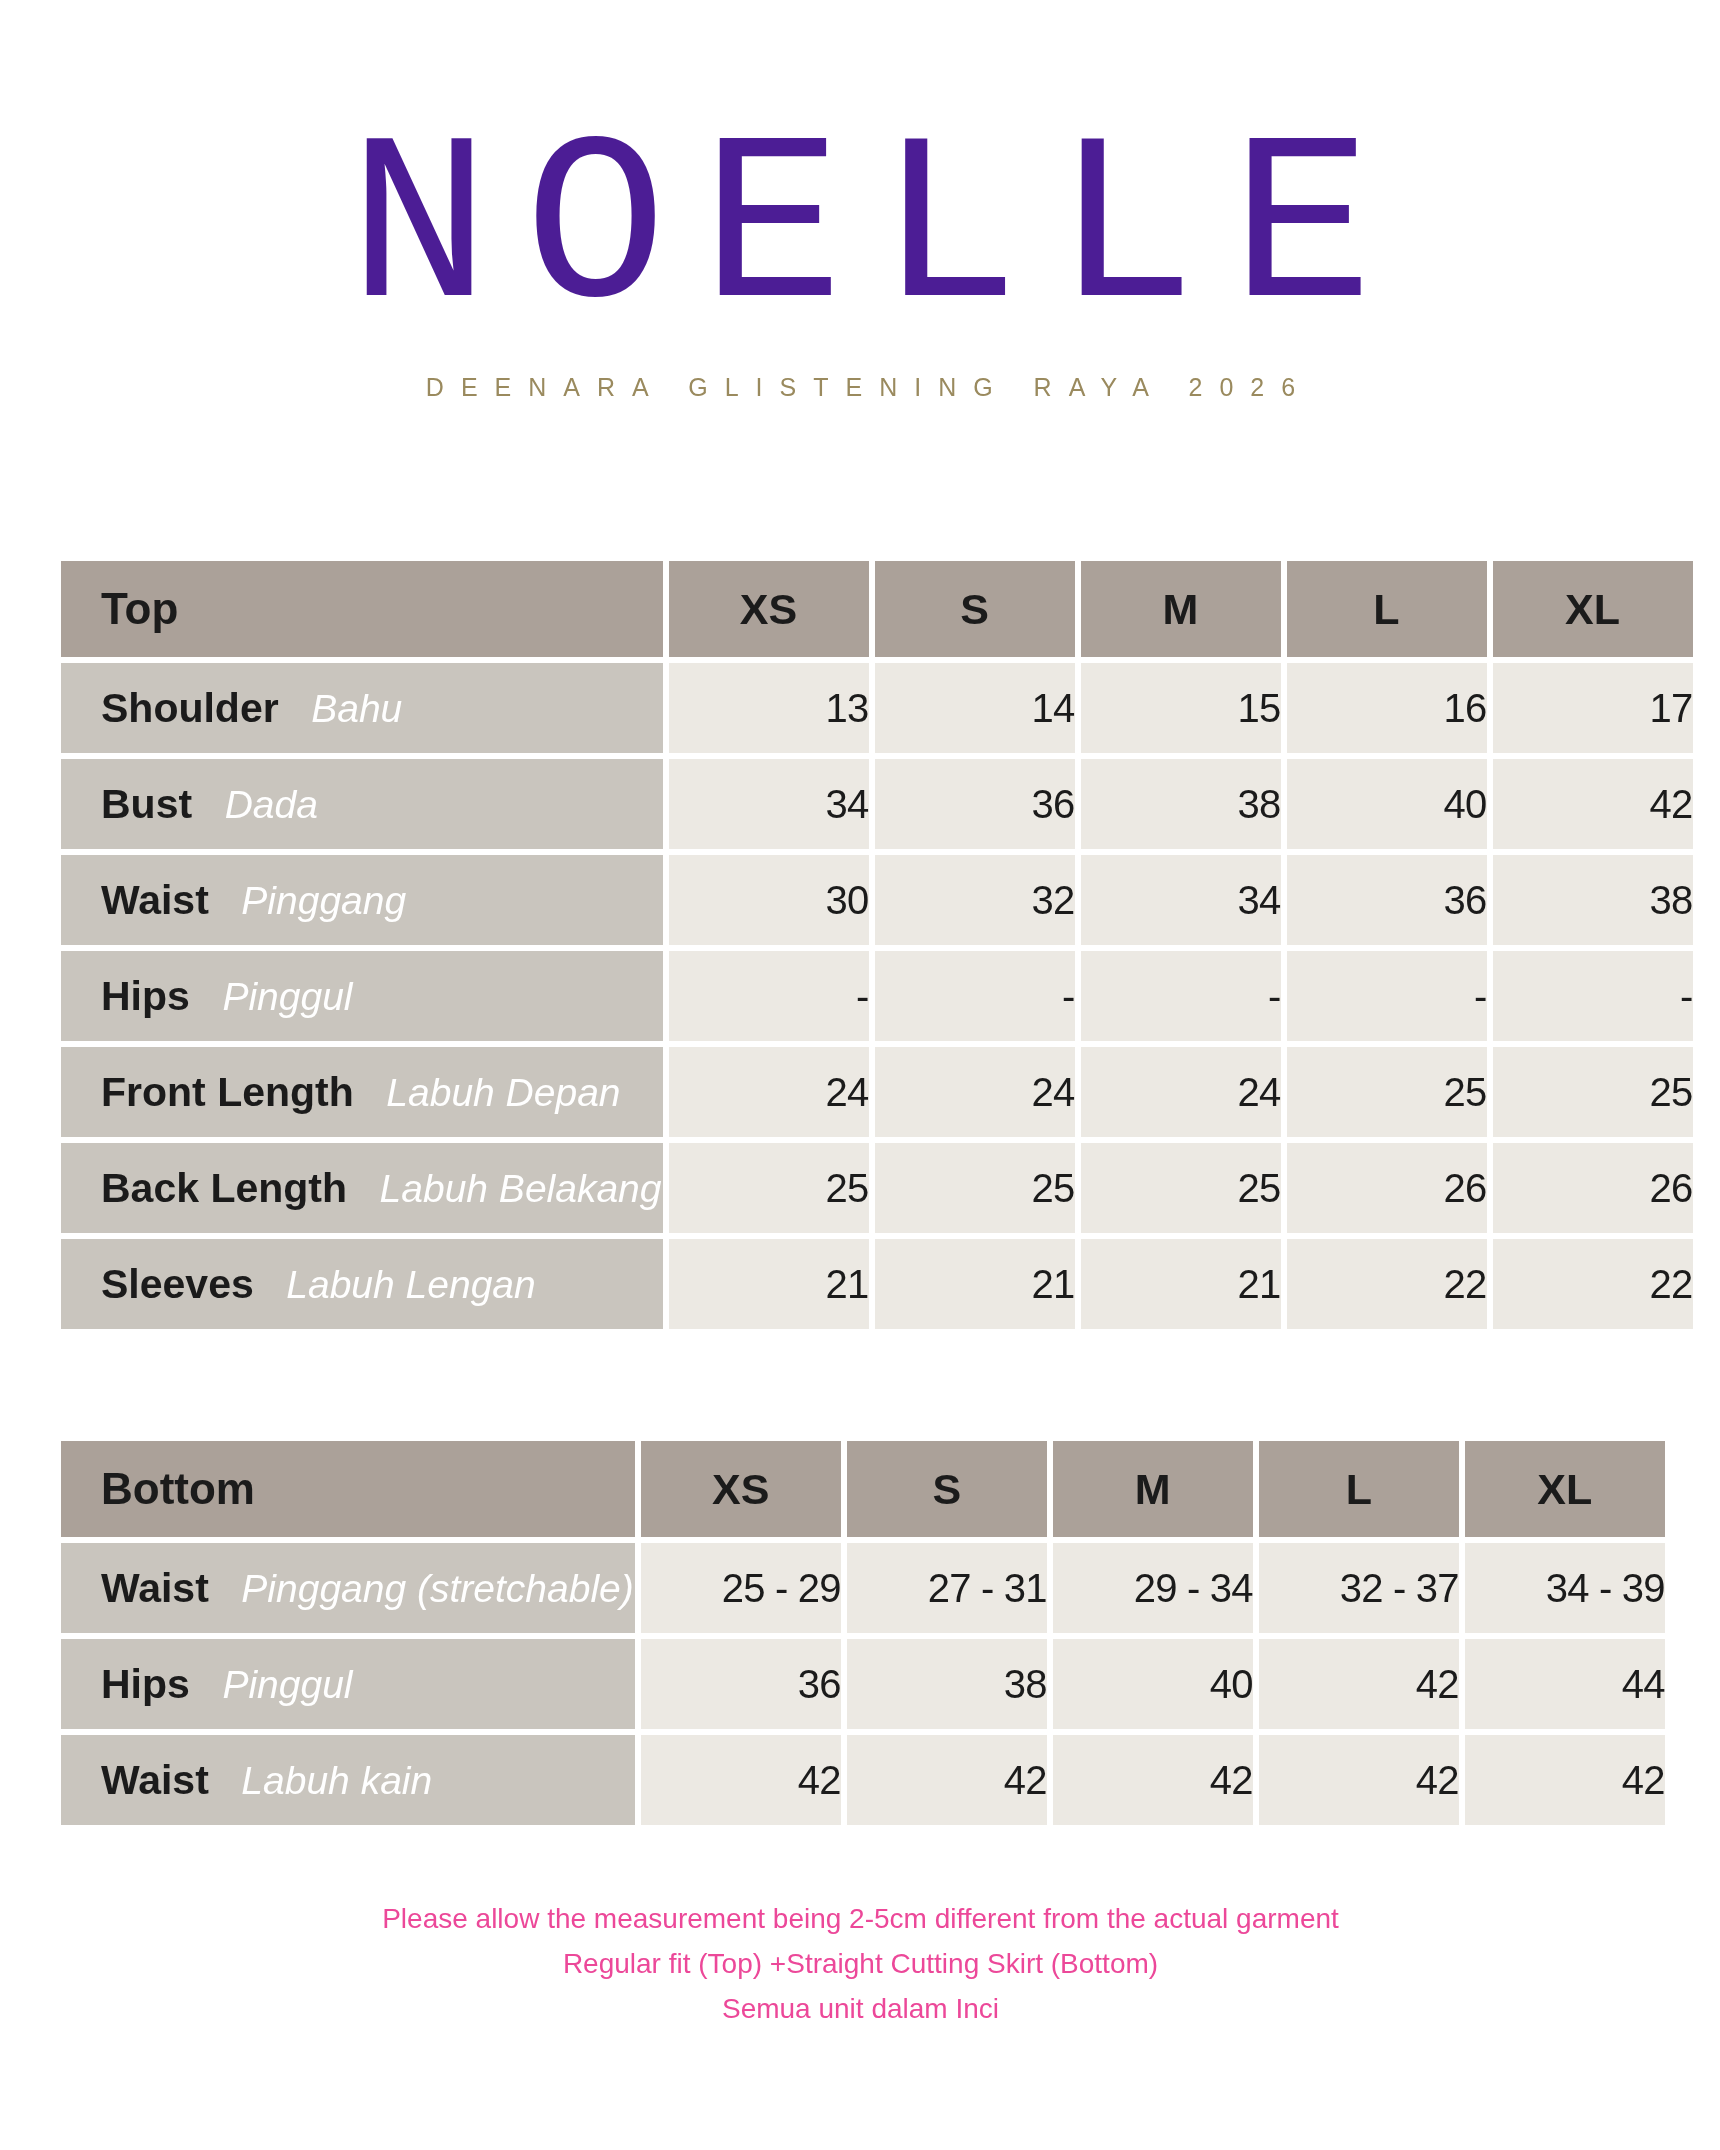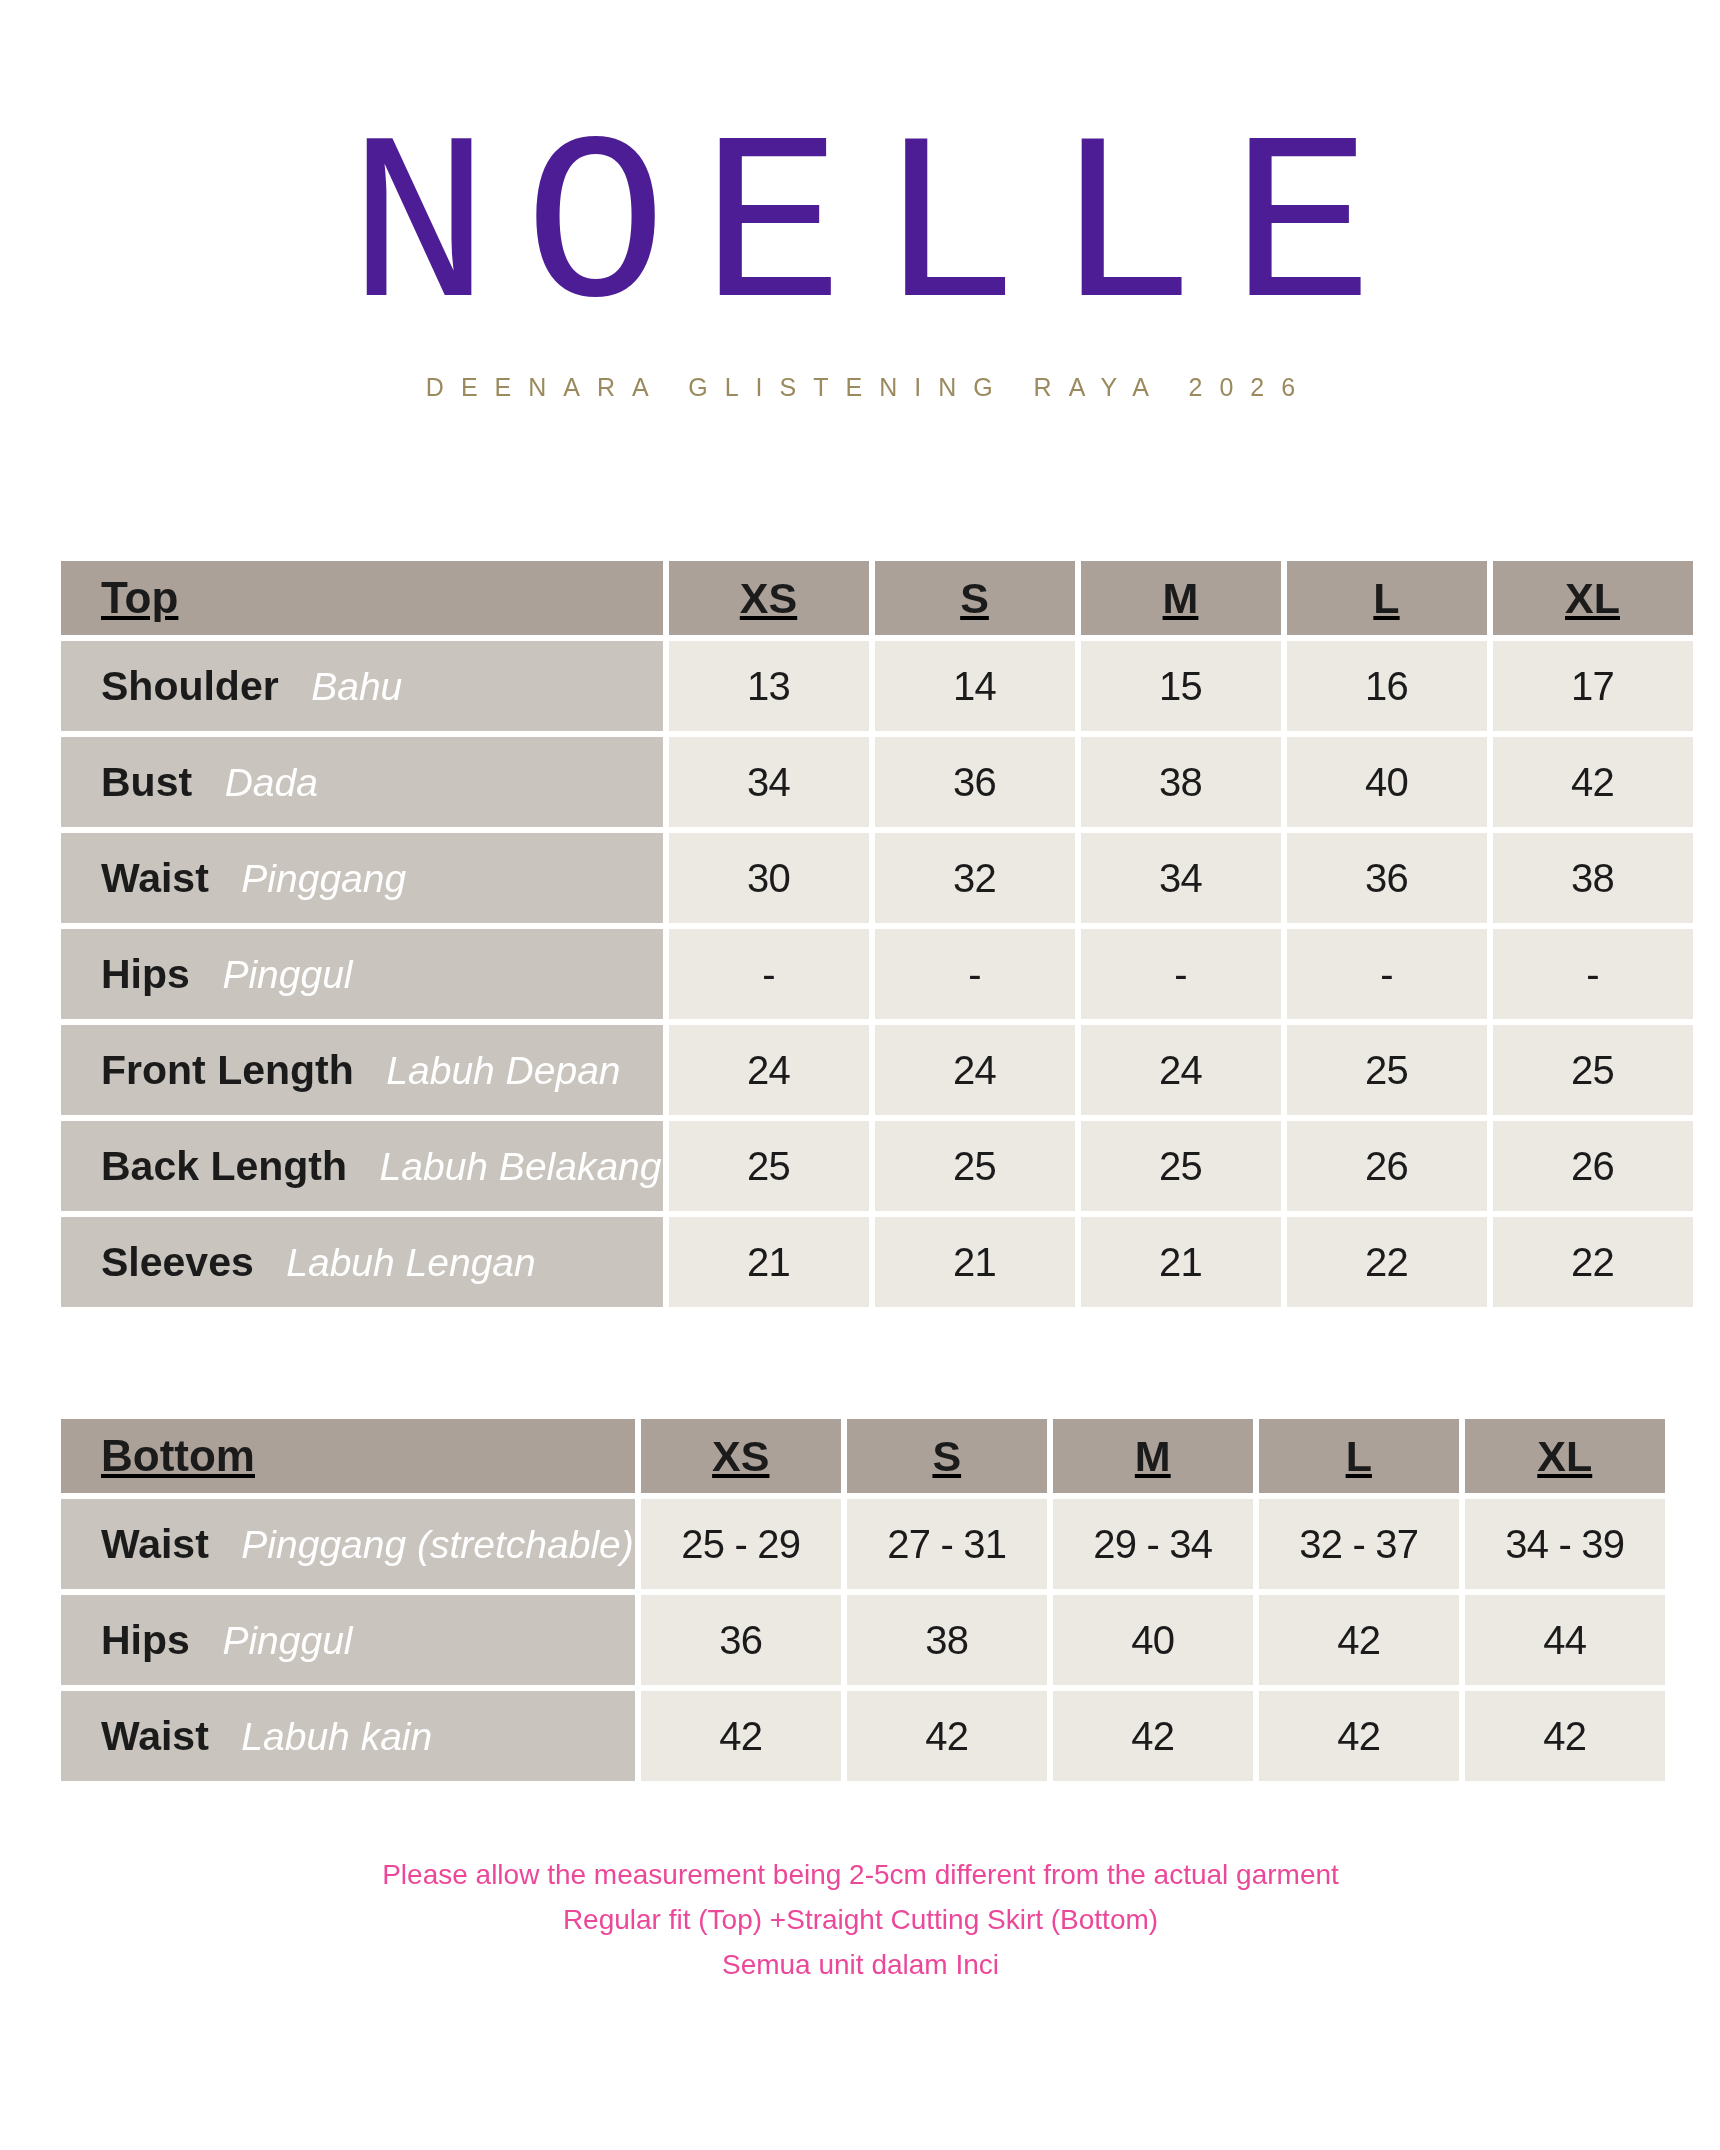--- a/index.html
+++ b/index.html
@@ -43,21 +43,21 @@
     border-collapse: separate;
     border-spacing: 6.4px;
     table-layout: fixed;
   }
   table.chart.top-table { margin-top: 153px; }
   table.chart.bottom-table { margin-top: 100px; }
 
   col.c-label { width: 566px; }
   col.c-size  { width: 200px; }
 
-  tr.header-row { height: 74px; text-decoration: underline; }
+  tr.header-row { height: 96px; }
   tr.data-row   { height: 90px; }
 
   th.hcell {
     background: #aba199;
     color: #1b1b1b;
     font-size: 43px;
     font-weight: 700;
     text-align: center;
     vertical-align: middle;
     padding: 0;
@@ -82,21 +82,21 @@
   td.label-cell .my {
     font-style: italic;
     font-weight: 400;
     font-size: 39px;
     color: #ffffff;
     margin-left: 29px;
   }
   td.value-cell {
     background: #ece9e3;
     color: #1b1b1b;
-    text-align: center;
+    text-align: right;
     vertical-align: middle;
     font-size: 40px;
     font-weight: 400;
     letter-spacing: -0.8px;
     padding: 0;
   }
 
   
   .notes {
     margin-top: 65px;

